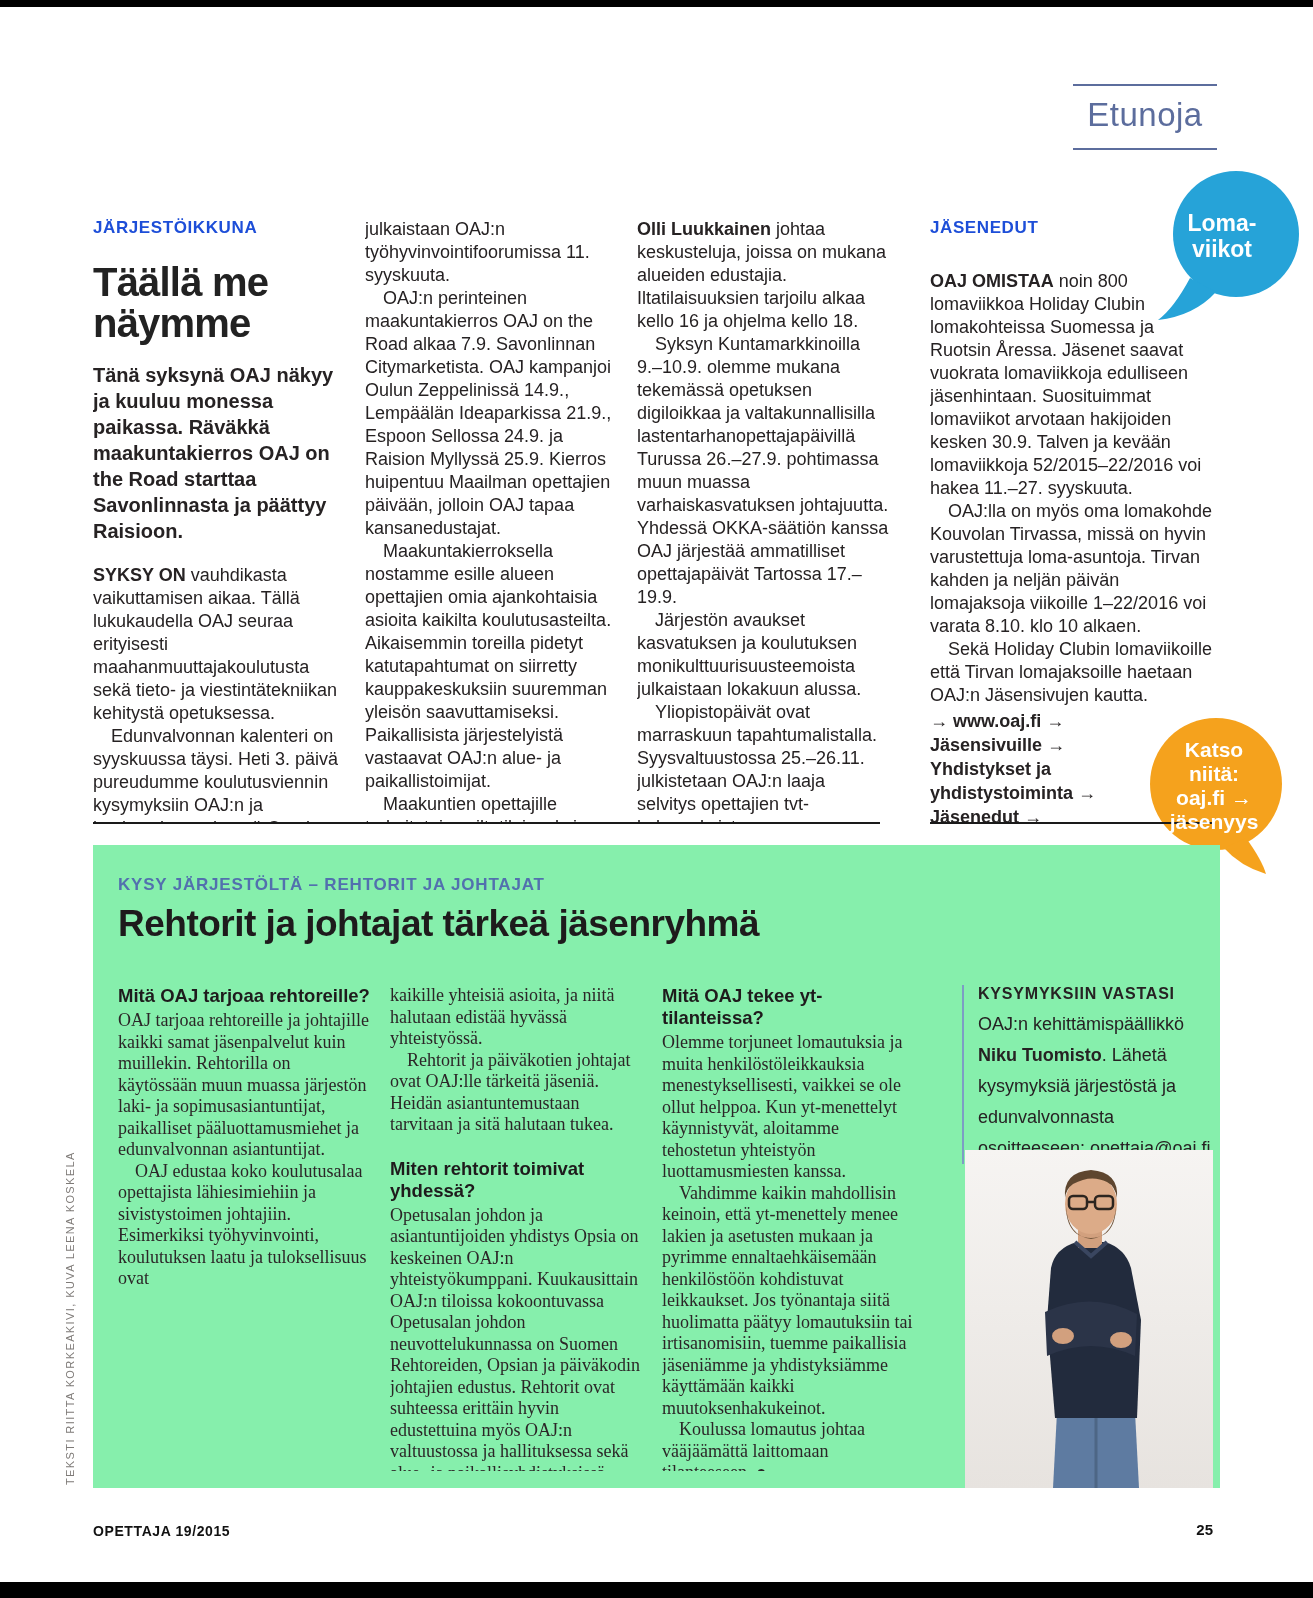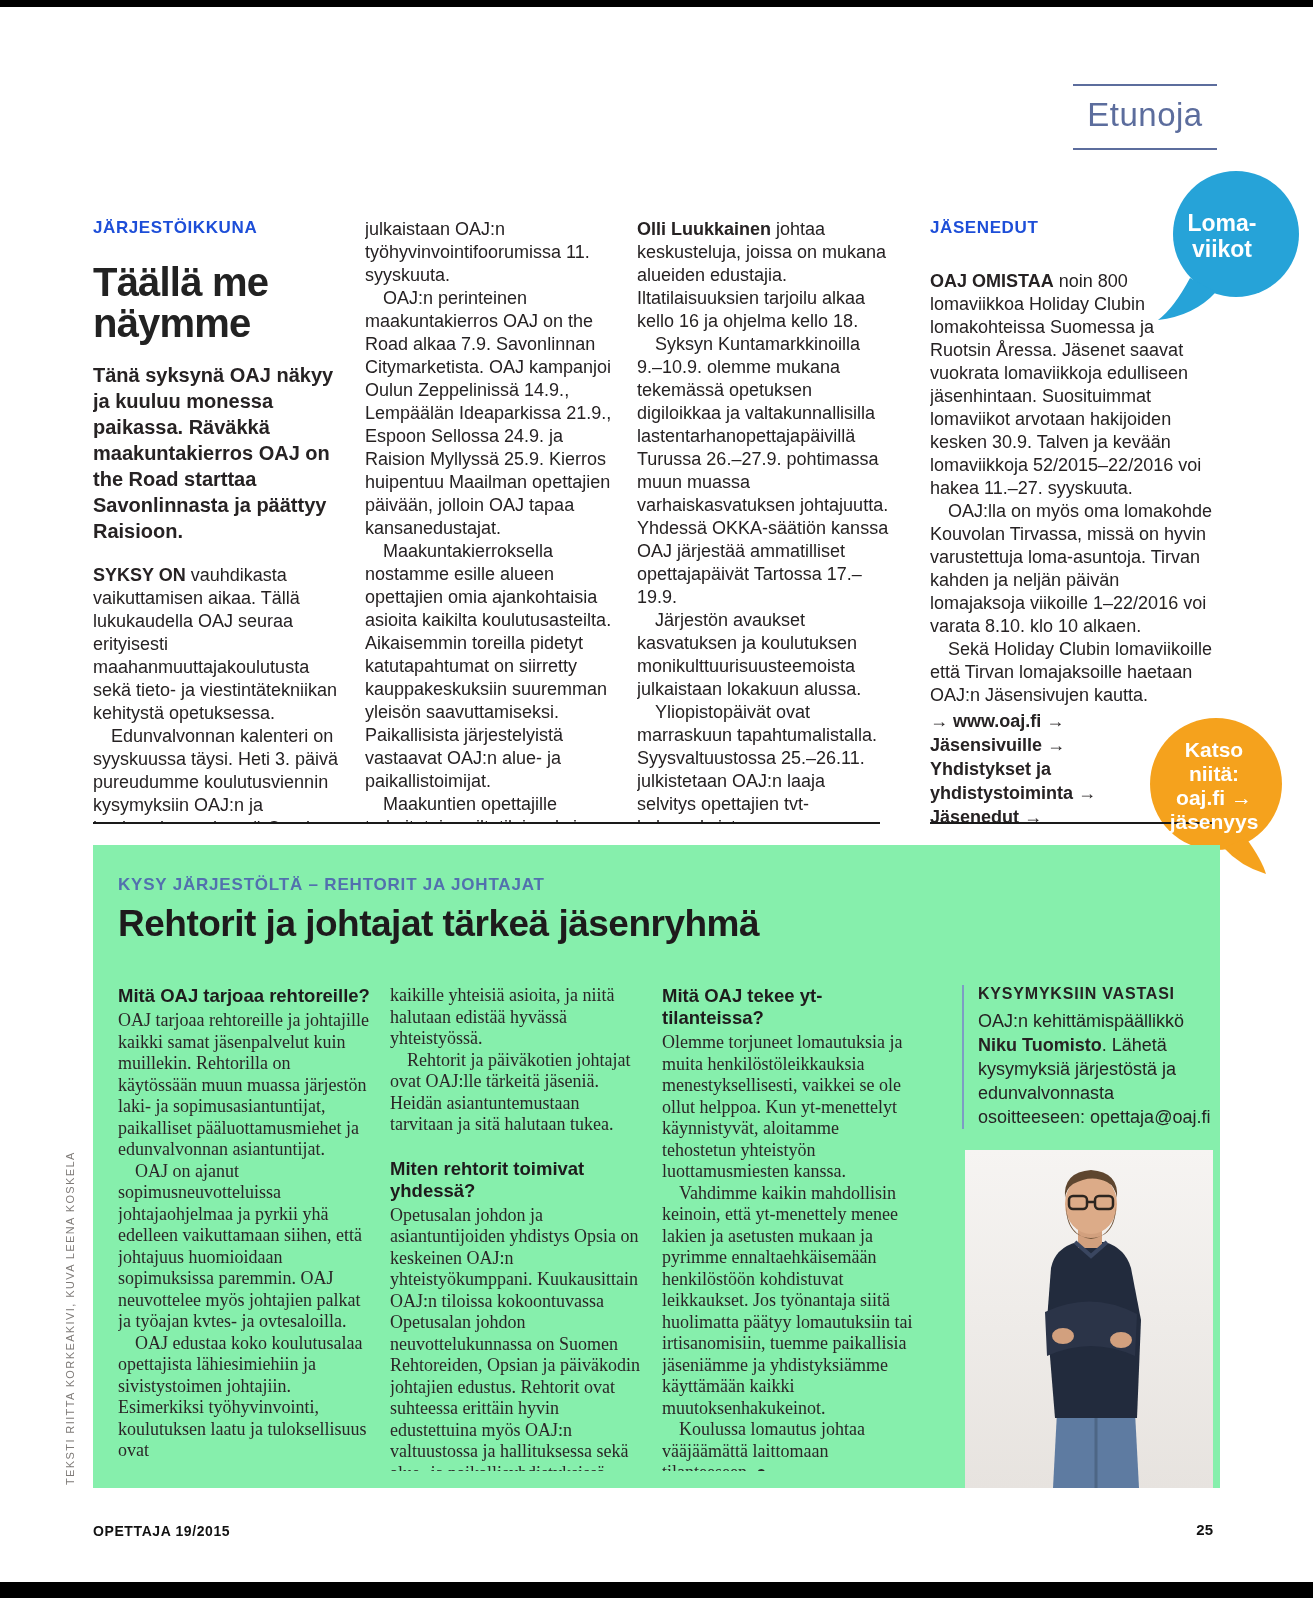--- a/index.html
+++ b/index.html
@@ -84,21 +84,21 @@
   .a p {
     font-family:"Liberation Serif", serif; font-size:18px; line-height:21.5px;
     color:#2b2627;
   }
   .a p.ind { text-indent:17px; }
 
   .answered { border-left:2px solid #7d9cc4; padding-left:14px; }
   .answered .label {
     font-weight:bold; font-size:16px; letter-spacing:0.8px; margin-bottom:6px;
   }
-  .answered .atext { font-size:18px; line-height:24px; }
+  .answered .atext { font-size:18px; line-height:31px; }
   .answered .aname { font-weight:bold; }
 
   .portrait { position:absolute; left:872px; top:305px; width:248px; height:338px; }
 
   
   .credit-vertical {
     position:absolute; left:64px; top:1150px; height:335px; width:20px;
     writing-mode:vertical-rl; transform:rotate(180deg);
     font-size:11px; letter-spacing:1.4px; color:#7e7a77; white-space:nowrap;
   }
@@ -192,21 +192,20 @@
   <div class="rule r2"></div>
 
   <div class="qa-box">
     <div class="qa-kicker">KYSY JÄRJESTÖLTÄ – REHTORIT JA JOHTAJAT</div>
     <div class="qa-title">Rehtorit ja johtajat tärkeä jäsenryhmä</div>
 
     <div class="qcol c1">
       <div class="q">Mitä OAJ tarjoaa rehtoreille?</div>
       <div class="a">
         <p>OAJ tarjoaa rehtoreille ja johtajille kaikki samat jäsenpalvelut kuin muillekin. Rehtorilla on käytössään muun muassa järjestön laki- ja sopimusasiantuntijat, paikalliset pääluottamusmiehet ja edunvalvonnan asiantuntijat.</p>
-        <p class="ind">OAJ on ajanut sopimusneuvotteluissa johtajaohjelmaa ja pyrkii yhä edelleen vaikuttamaan siihen, että johtajuus huomioidaan sopimuksissa paremmin. OAJ neuvottelee myös johtajien palkat ja työajan kvtes- ja ovtesaloilla.</p>
         <p class="ind">OAJ edustaa koko koulutusalaa opettajista lähiesimiehiin ja sivistystoimen johtajiin. Esimerkiksi työhyvinvointi, koulutuksen laatu ja tuloksellisuus ovat</p>
       </div>
     </div>
 
     <div class="qcol c2">
       <div class="a">
         <p>kaikille yhteisiä asioita, ja niitä halutaan edistää hyvässä yhteistyössä.</p>
         <p class="ind">Rehtorit ja päiväkotien johtajat ovat OAJ:lle tärkeitä jäseniä. Heidän asiantuntemustaan tarvitaan ja sitä halutaan tukea.</p>
       </div>
       <div class="q gap">Miten rehtorit toimivat yhdessä?</div>

